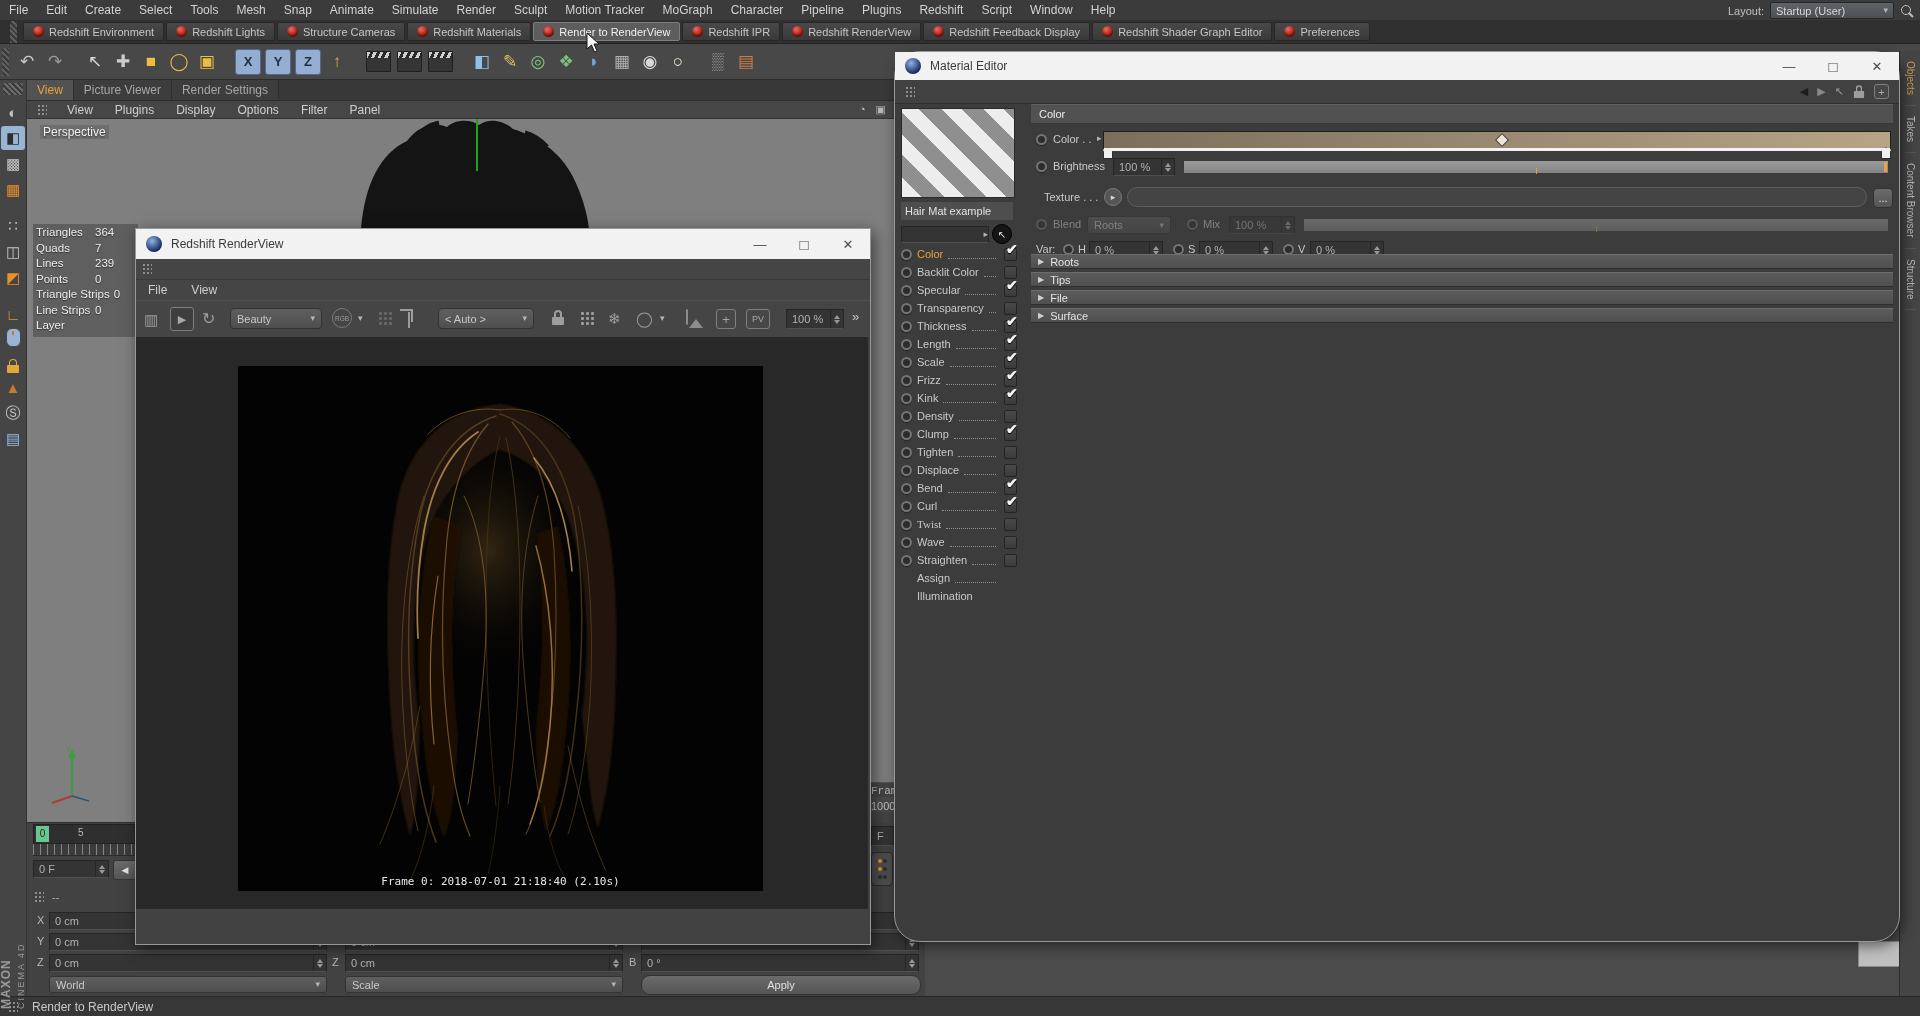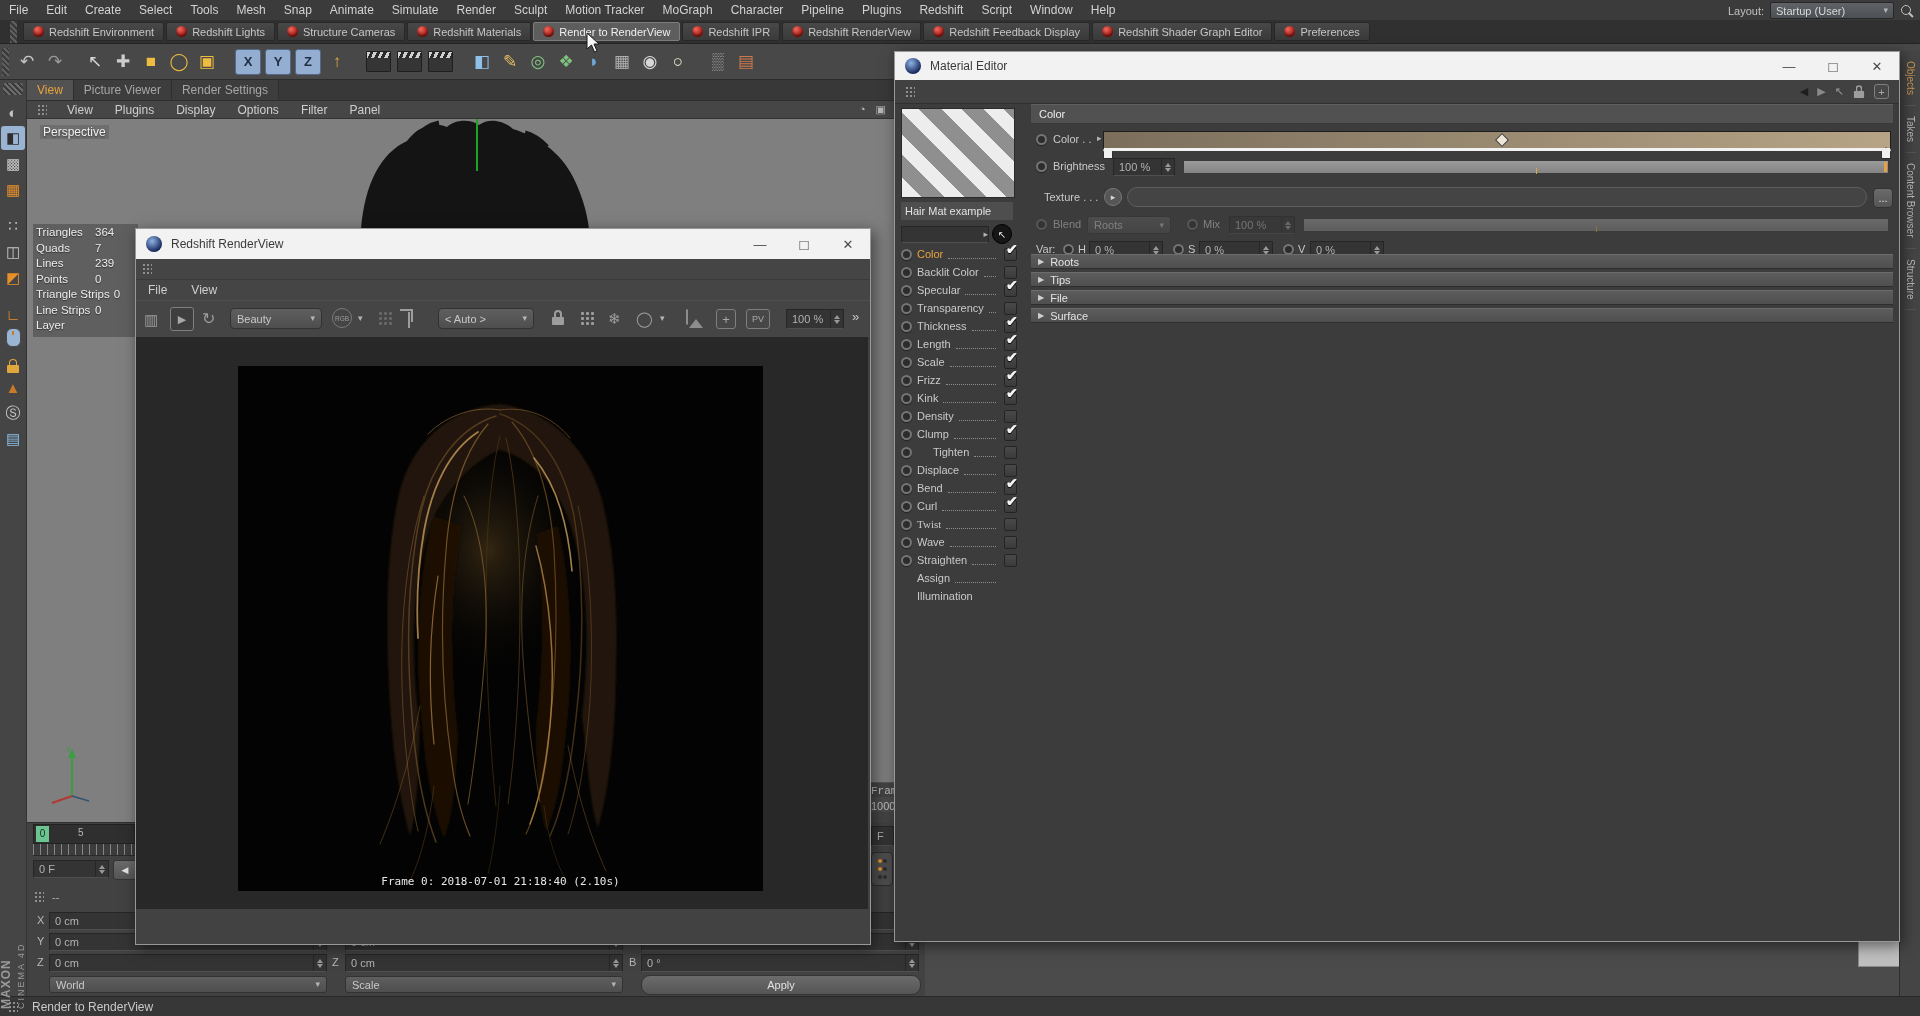--- a/index.html
+++ b/index.html
@@ -579,21 +579,21 @@
             <path d="M296 92 C318 118 330 158 334 205" stroke="#c9a05e" stroke-width="1.6" opacity="0.8"></path>
             <path d="M200 210 C192 260 190 320 196 378" stroke="#b28849" stroke-width="1.2" opacity="0.7"></path>
           </g>
         </svg>
         <div class="caption" style="position:absolute;left:0;right:0;bottom:3px;text-align:center;color:#e8e8e8;font-size:11px;">Frame  0:  2018-07-01  21:18:40  (2.10s)</div>
       </div>
     </div>
 
   </div>
 
-  <div class="win" style="left:894px;top:51px;width:1004px;height:889px;background:#3c3c3c;">
+  <div class="win" style="left:894px;top:51px;width:1004px;height:889px;background:#3c3c3c;border-radius:26px;">
     <div class="titlebar" style="height:28px;">
       <span class="c4dball"></span>
       <span>Material Editor</span>
       <span class="wbtns">
         <span class="wbtn">—</span>
         <span class="wbtn" style="font-size:15px;">□</span>
         <span class="wbtn">✕</span>
       </span>
     </div>
     <div style="height:23px;background:#414141;border-bottom:1px solid #303030;display:flex;align-items:center;padding:0 10px;">
@@ -712,21 +712,21 @@
           <span class="radio"></span>
           <span style="margin-left:5px;">Clump</span>
           <span class="leader"></span>
           <span class="chk">
             <span class="ck">✔</span>
           </span>
         </div>
 
         <div class="chrow">
           <span class="radio"></span>
-          <span style="margin-left:21px;">Tighten</span>
+          <span style="margin-left:5px;">Tighten</span>
           <span class="leader"></span>
           <span class="chk"></span>
         </div>
 
         <div class="chrow">
           <span class="radio"></span>
           <span style="margin-left:5px;">Displace</span>
           <span class="leader"></span>
           <span class="chk"></span>
         </div>

